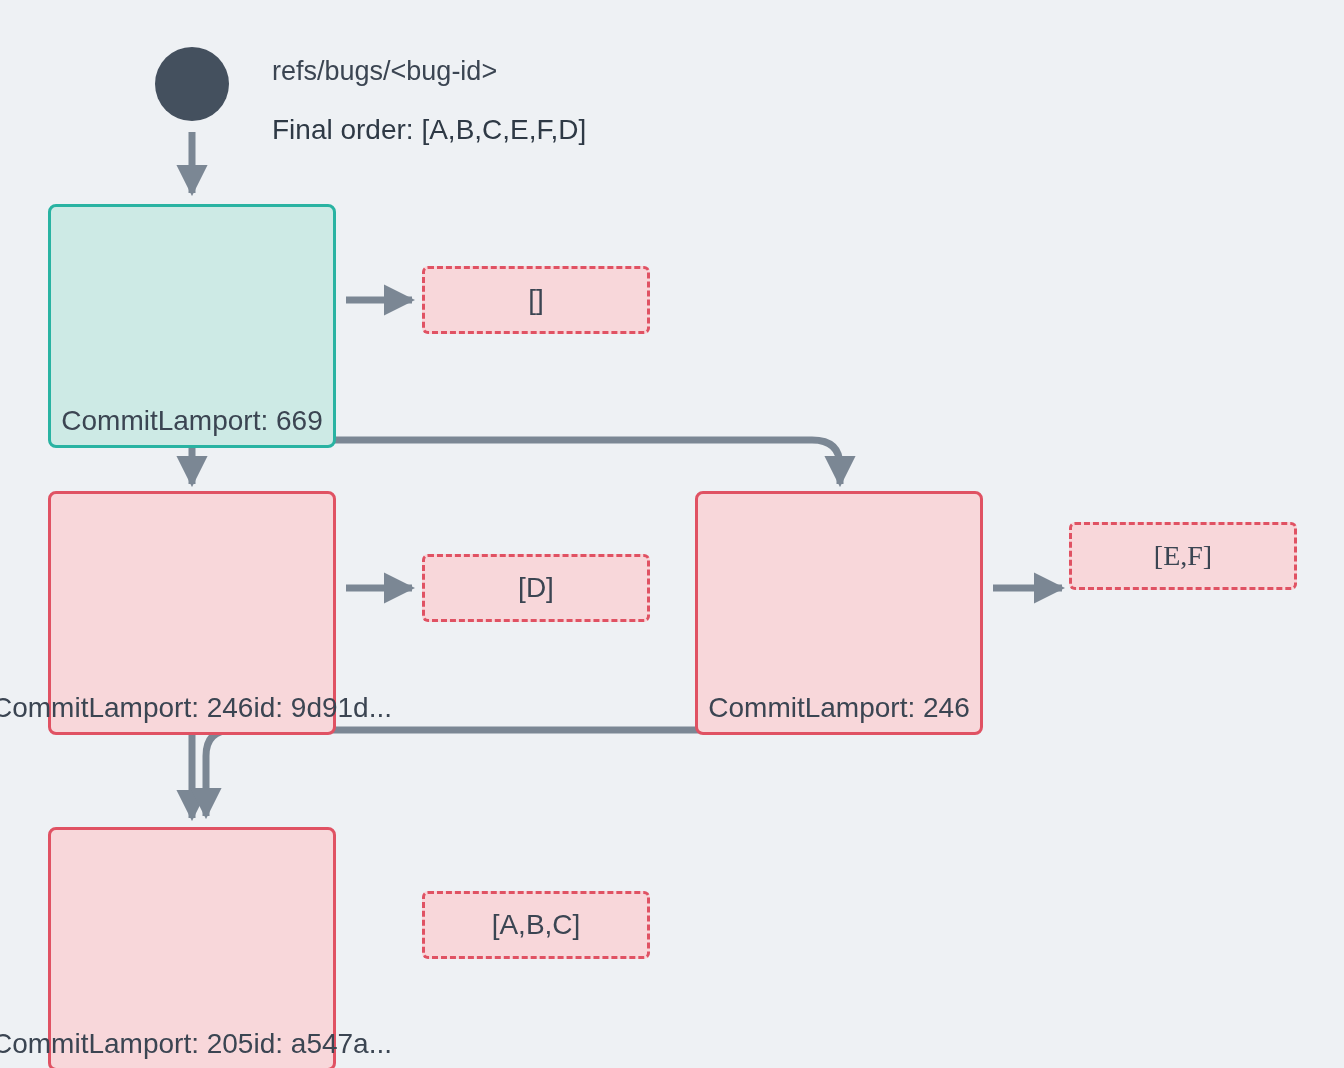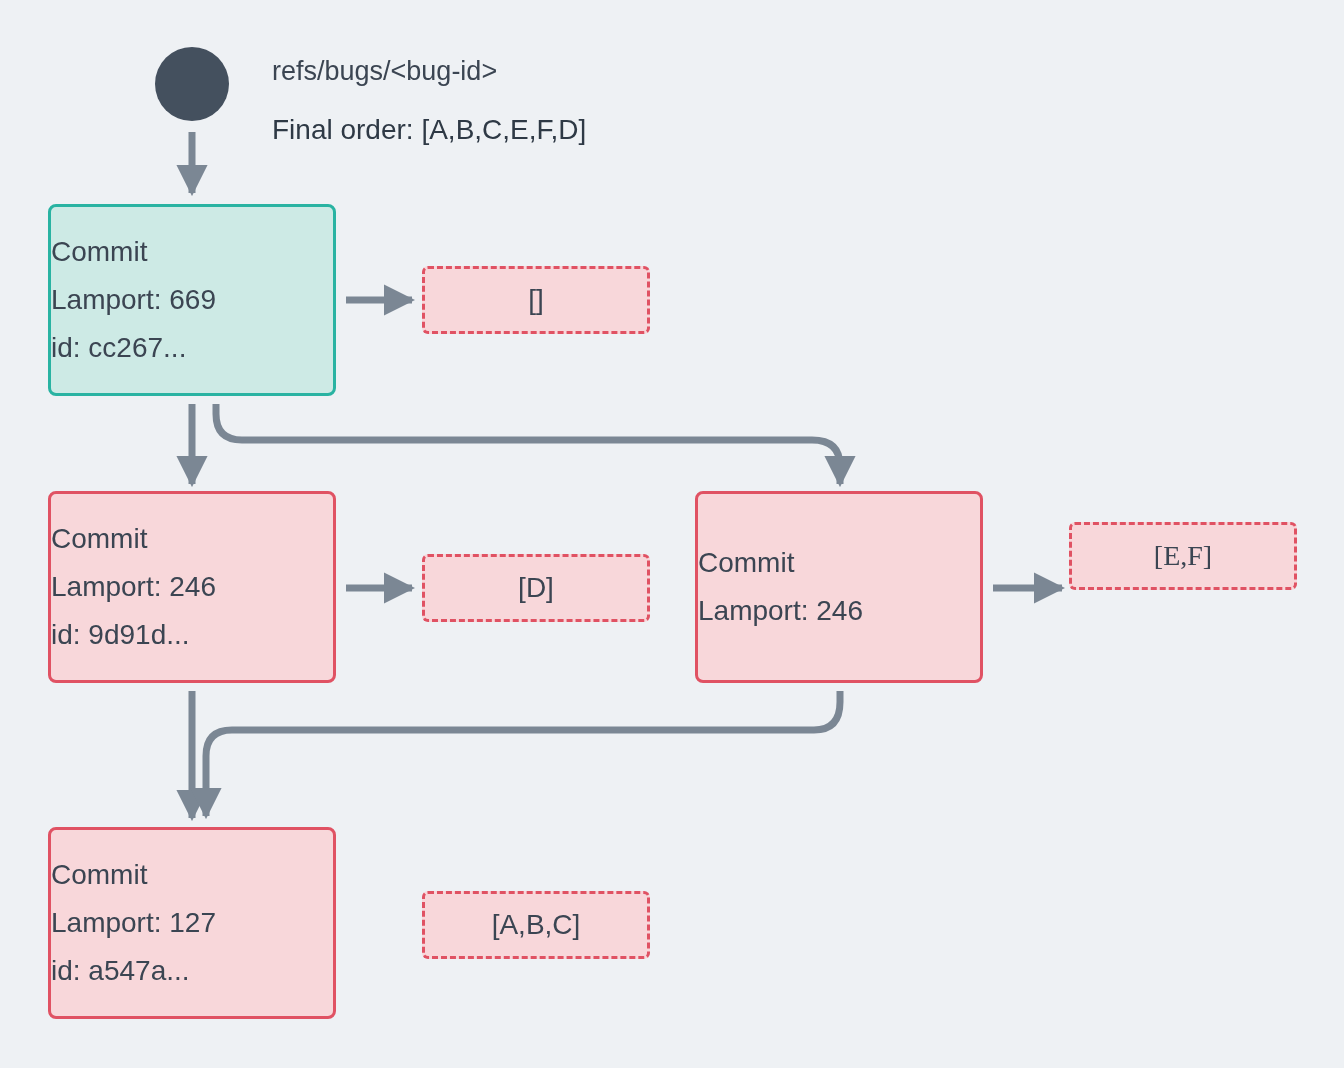--- a/index.html
+++ b/index.html
@@ -46,27 +46,26 @@
     left: 272px;
     top: 114px;
     font-size: 28px;
     font-weight: normal;
     color: #2e3945;
     white-space: nowrap;
   }
   .commit-box {
     position: absolute;
     width: 288px;
-    height: 192px;
+    height: 244px;
     box-sizing: border-box;
     border-radius: 8px;
     display: flex;
-    flex-direction: column;
     justify-content: center;
-    align-items: flex-start;
+    align-items: flex-end;
   }
   .commit-box .line {
     font-size: 28px;
     line-height: 48px;
     color: #3b4552;
     white-space: nowrap;
   }
   .teal {
     background: #cdeae5;
     border: 3px solid #29b3a2;
@@ -123,37 +122,36 @@
     </g>
   </svg>
 
   <div class="ref-circle"></div>
   <div class="ref-label">refs/bugs/&lt;bug-id&gt;</div>
   <div class="final-order">Final order: [A,B,C,E,F,D]</div>
 
   <div class="commit-box teal pos-root">
     <div class="line">Commit</div>
     <div class="line">Lamport: 669</div>
-    <div class="line">id: cc267...</div>
   </div>
   <div class="payload-box pos-pl-root">[]</div>
 
   <div class="commit-box pink pos-left">
     <div class="line">Commit</div>
     <div class="line">Lamport: 246</div>
     <div class="line">id: 9d91d...</div>
   </div>
   <div class="payload-box pos-pl-left">[D]</div>
 
   <div class="commit-box pink pos-right">
     <div class="line">Commit</div>
     <div class="line">Lamport: 246</div>
   </div>
   <div class="payload-box pos-pl-right">[E,F]</div>
 
   <div class="commit-box pink pos-bottom">
     <div class="line">Commit</div>
-    <div class="line">Lamport: 127</div>
+    <div class="line">Lamport: 205</div>
     <div class="line">id: a547a...</div>
   </div>
   <div class="payload-box pos-pl-bottom">[A,B,C]</div>
 
 </div>
 
 </body></html>

